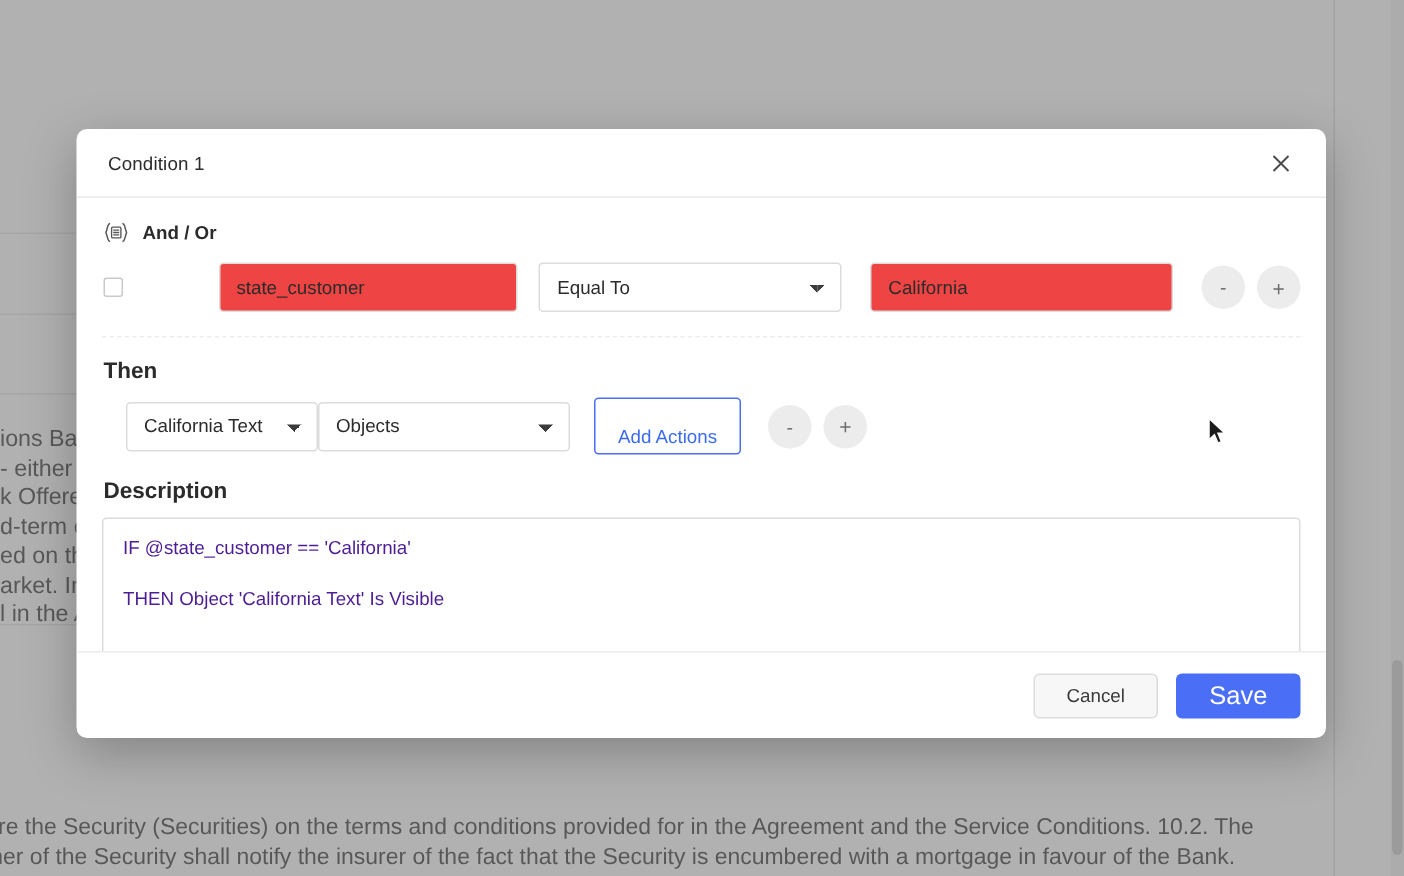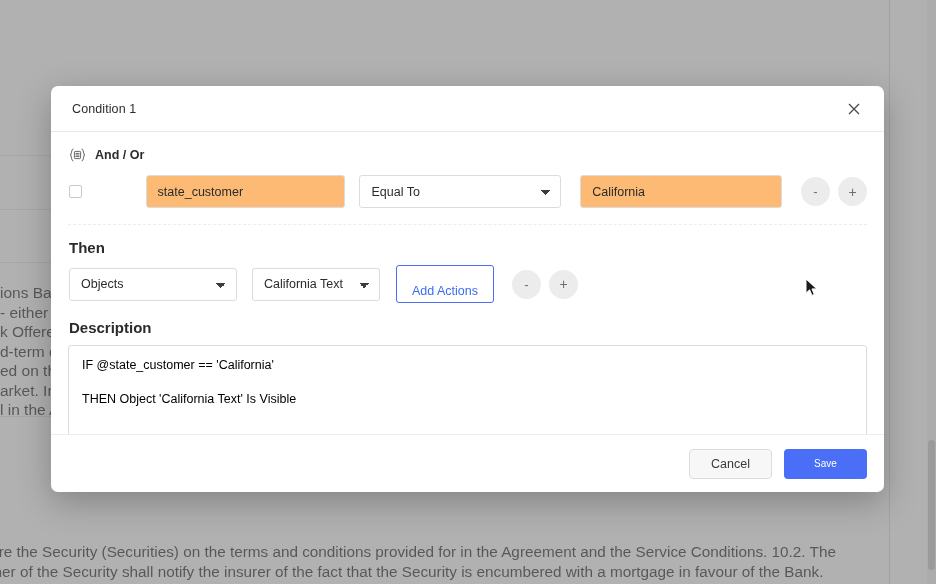--- a/index.html
+++ b/index.html
@@ -208,21 +208,21 @@
     border-radius: 2px;
     background: #fff;
     box-sizing: border-box;
     cursor: pointer;
   }
 
   .txtfield {
     height: 33px;
     border: 1px solid #dcdcdc;
     border-radius: 3px;
-    background: #fdba74;
+    background: #ef4444;
     font-size: 12.5px;
     color: #2b2b2b;
     padding: 12px 11px;
     box-sizing: border-box;
     font-family: "Liberation Sans", sans-serif;
     outline: none;
   }
   .txtfield::placeholder { color: #9b9b9b; }
 
   .selfield {
@@ -312,21 +312,21 @@
   .desc-box {
     width: 100%;
     height: 113px;
     border: 1px solid #dcdcdc;
     border-radius: 3px;
     background: #fff;
     box-sizing: border-box;
     padding: 11px 13px;
     font-size: 12.5px;
     line-height: 17px;
-    color: #000000;
+    color: #4c1d95;
     font-family: "Liberation Sans", sans-serif;
     resize: none;
     outline: none;
     overflow: hidden;
   }
 
   
   .modal-footer {
     height: 58px;
     min-height: 58px;
@@ -349,21 +349,21 @@
     font-family: "Liberation Sans", sans-serif;
     cursor: pointer;
   }
   .btn-save {
     width: 83px;
     height: 30px;
     border: none;
     border-radius: 4px;
     background: #4a6ef5;
     color: #ffffff;
-    font-size: 10px;
+    font-size: 17px;
     font-family: "Liberation Sans", sans-serif;
     cursor: pointer;
   }
 
   
   #mouse-cursor {
     position: absolute;
     left: 805px;
     top: 278px;
     width: 14px;
@@ -445,25 +445,25 @@
         <button class="circ-btn minus">-</button>
         <button class="circ-btn">+</button>
       </div>
     </div>
 
     <hr class="dashed-sep">
 
     
     <div class="section-label">Then</div>
     <div class="then-row">
+      <select class="selfield f-tgt">
+        <option>California Text</option>
+      </select>
       <select class="selfield f-obj">
         <option>Objects</option>
-      </select>
-      <select class="selfield f-tgt">
-        <option>California Text</option>
       </select>
       <button class="add-actions-btn">Add Actions</button>
       <div class="circ-btns then-circs">
         <button class="circ-btn minus">-</button>
         <button class="circ-btn">+</button>
       </div>
     </div>
 
     
     <div class="section-label">Description</div>

